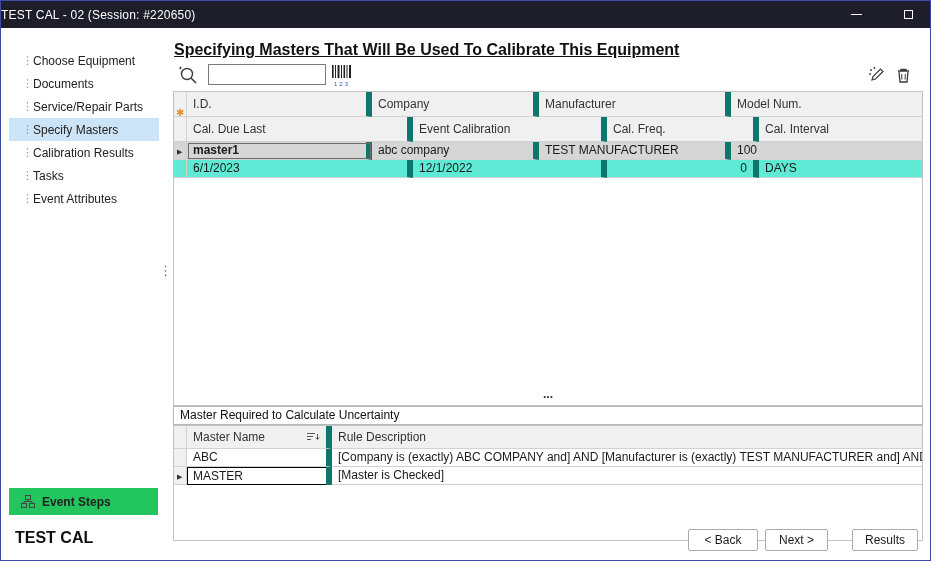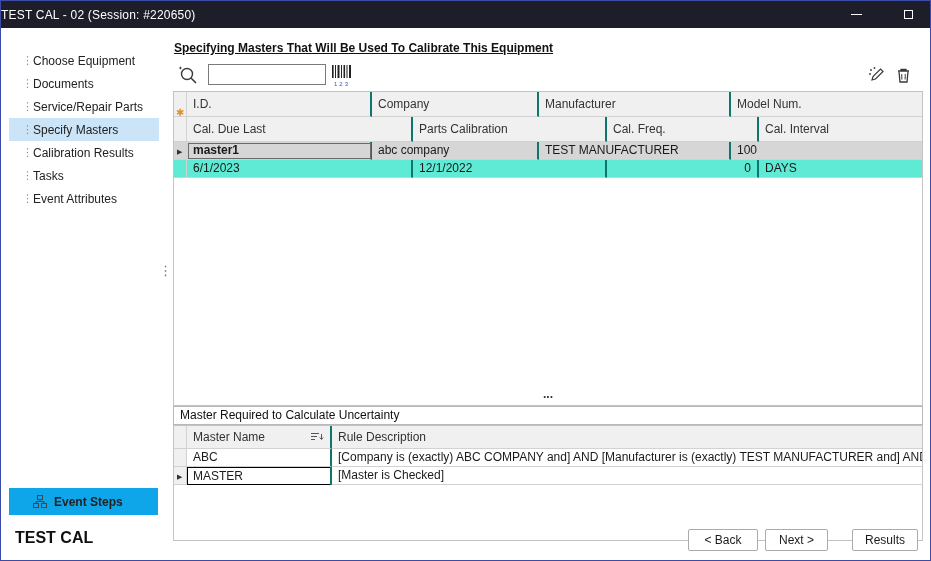--- a/index.html
+++ b/index.html
@@ -22,43 +22,43 @@
   
   .sidebar { position:absolute; left:8px; top:48px; width:150px; }
   .side-item {
     height:23px; display:flex; align-items:center; gap:7px;
     padding-left:13px; font-size:12px; color:#222; cursor:default; background:#ffffff;
   }
   .side-item.selected { background:#cce4f7; }
   .dots-icon { color:#8d8d8d; font-size:11px; line-height:1; width:4px; }
   .sidebar-footer {
     position:absolute; left:8px; top:487px; width:149px; height:27px;
-    background:#0ea5e9; display:flex; align-items:center; gap:7px; padding-left:24px;
+    background:#22c55e; display:flex; align-items:center; gap:7px; padding-left:12px;
     font-size:12px; font-weight:700; color:#222;
   }
   .splitter { position:absolute; left:158px; top:266px; width:8px; height:22px;
     color:#707070; font-size:13px; line-height:7px; text-align:center; cursor:col-resize; }
   
   .heading {
-    position:absolute; left:173px; top:40px; font-size:12px; font-weight:700;
+    position:absolute; left:173px; top:40px; font-size:16px; font-weight:700;
     text-decoration:underline; color:#111;
   }
   .search-input {
     position:absolute; left:207px; top:63px; width:118px; height:21px;
     border:1px solid #7a7a7a; font-size:12px; padding:0 4px; outline:none;
     font-family:"Liberation Sans", sans-serif;
   }
   .tool-icon { position:absolute; cursor:pointer; }
   .barcode-digits { font-size:6px; color:#2b62c9; letter-spacing:2px; text-align:center; display:block; margin-top:-1px; }
   
   .grid { position:absolute; background:#ffffff; border:1px solid #c3c3c3; overflow:hidden; }
   .grow { display:flex; }
   .cell {
     font-size:12px; padding:0 6px; white-space:nowrap; overflow:hidden;
-    border-right:2px solid #0f766e; border-bottom:1px solid #d2d2d2; flex-shrink:0;
+    border-right:6px solid #0f766e; border-bottom:1px solid #d2d2d2; flex-shrink:0;
   }
   .hcell { background:#f0f0f0; color:#333; display:flex; align-items:center; height:25px; }
   .hcell2 { height:23px; }
   .ind {
     width:13px; flex-shrink:0; background:#f0f0f0; border-right:1px solid #d2d2d2;
     border-bottom:1px solid #d2d2d2; position:relative;
   }
   .dcell { height:18px; line-height:17px; }
   .row-sel-a .dcell, .row-sel-a .ind { background:#d6d6d6; }
   .row-sel-b .dcell, .row-sel-b .ind { background:#5eead4; }
@@ -196,21 +196,21 @@
       </div>
       <div class="cell hcell" style="width:185px;">I.D.</div>
       <div class="cell hcell" style="width:167px;">Company</div>
       <div class="cell hcell" style="width:192px;">Manufacturer</div>
       <div class="cell hcell" style="width:192px; border-right:none;">Model Num.</div>
     </div>
 
     <div class="grow">
       <div class="ind" style="height:25px;"></div>
       <div class="cell hcell" style="width:226px;">Cal. Due Last</div>
-      <div class="cell hcell" style="width:194px;">Parts Calibration</div>
+      <div class="cell hcell" style="width:194px;">Event Calibration</div>
       <div class="cell hcell" style="width:152px;">Cal. Freq.</div>
       <div class="cell hcell" style="width:164px; border-right:none;">Cal. Interval</div>
     </div>
 
     <div class="grow row-sel-a">
       <div class="ind" style="height:18px;">
         <span class="row-arrow">▶</span>
       </div>
       <div class="cell dcell cell-focus" style="width:185px;">master1</div>
       <div class="cell dcell" style="width:167px;">abc company</div>

